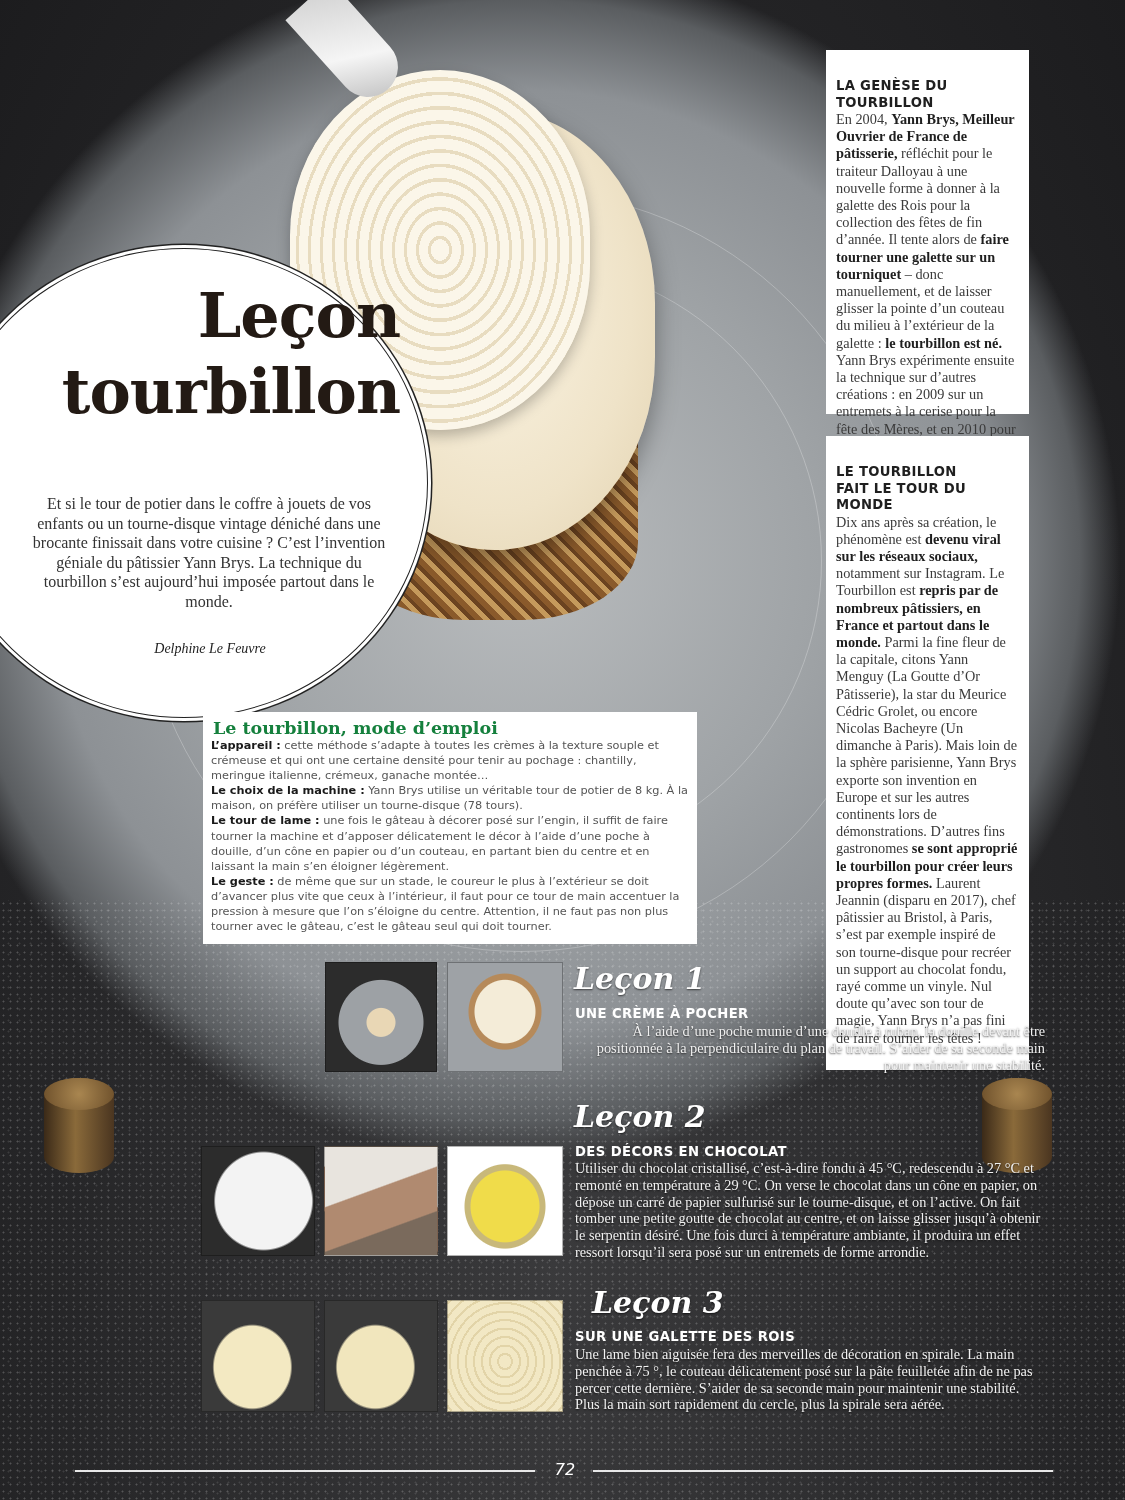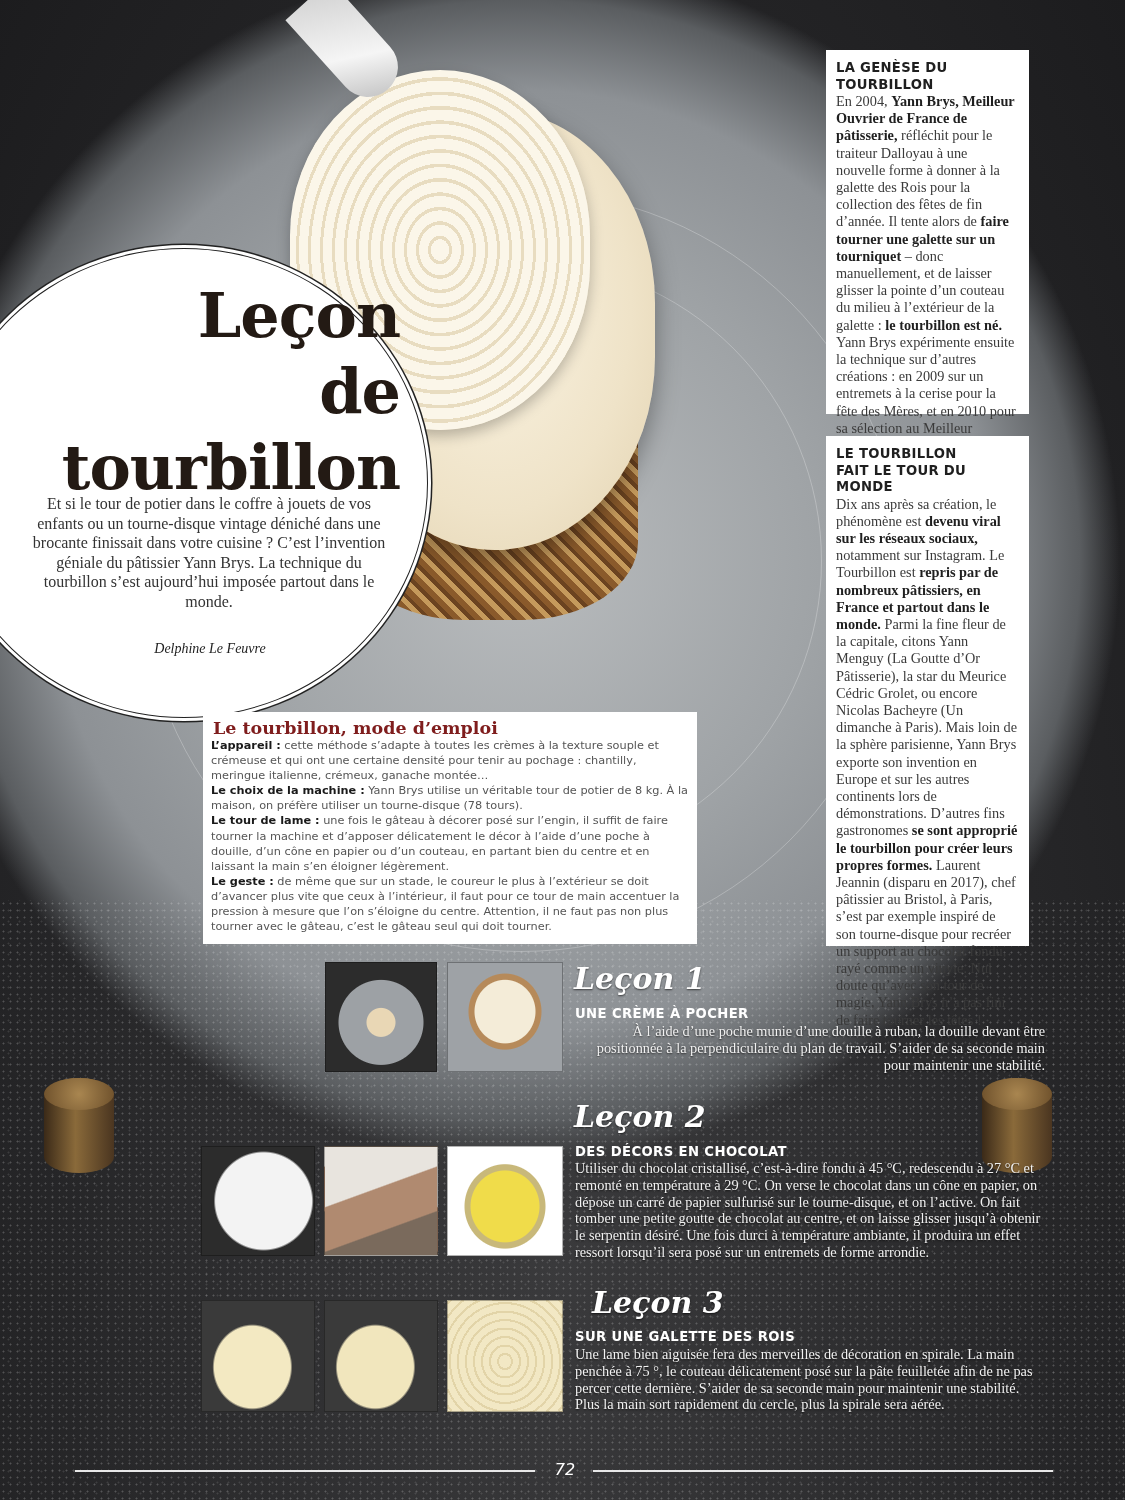--- a/index.html
+++ b/index.html
@@ -78,40 +78,40 @@
       font-size: 16px; line-height: 19.5px; color: #333;
     }
     .intro-author {
       position: absolute; left: 100px; top: 641px; width: 220px; text-align: center;
       font-style: italic; font-size: 14px; color: #222;
     }
 
     
     .sidebar-box {
       position: absolute; background: #fff; box-sizing: border-box;
-      padding: 10px 10px 8px 10px;
+      padding: 28px 10px 8px 10px;
       font-size: 14.3px; line-height: 17.2px; color: #3a3a3a;
     }
     .sidebar-box h3 {
       margin: 0; font-family: "DejaVu Sans", sans-serif; font-weight: bold;
       font-size: 13.2px; line-height: 16.5px; color: #1f1f1f; letter-spacing: 0.3px;
     }
     .sidebar-box b { color: #1f1f1f; text-align: center; }
     .box1 { left: 826px; top: 50px; width: 203px; height: 364px; }
-    .box2 { left: 826px; top: 436px; width: 203px; height: 510px; }
+    .box2 { left: 826px; top: 436px; width: 203px; height: 634px; }
 
     
     .howto {
       position: absolute; left: 203px; top: 712px; width: 494px; height: 232px;
       background: #fff; box-sizing: border-box; padding: 6px 8px;
       font-family: "DejaVu Sans", sans-serif; font-size: 11.3px; line-height: 15.1px; color: #555;
     }
     .howto h2 {
       margin: 0 0 0 2px; font-family: "DejaVu Serif", serif; font-weight: bold;
-      font-size: 17.5px; line-height: 20px; color: #7f1d1d;
+      font-size: 17.5px; line-height: 20px; color: #15803d;
     }
     .howto p { margin: 0; }
     .howto .lbl { color: #1a1a1a; font-weight: bold; }
 
     
     .lesson-photo {
       position: absolute; box-sizing: border-box; overflow: hidden;
       border: 1px solid rgba(0,0,0,0.3);
     }
     .lesson-title {
@@ -145,21 +145,20 @@
 <div class="cake-body"></div>
 <div class="cake-top"></div>
 <div class="piping-bag"></div>
 
 <div class="knob" style="left:44px;top:1078px;"></div>
 <div class="knob" style="left:982px;top:1078px;"></div>
 
 <div class="intro-circle"></div>
 <div class="intro-title">
   <div>Leçon</div>
-  <div>de</div>
   <div>tourbillon</div>
 </div>
 <div class="intro-text">Et si le tour de potier dans le coffre à jouets de vos enfants ou un tourne-disque vintage déniché dans une brocante finissait dans votre cuisine ? C’est l’invention géniale du pâtissier Yann Brys. La technique du tourbillon s’est aujourd’hui imposée partout dans le monde.</div>
 <div class="intro-author">Delphine Le Feuvre</div>
 
 <div class="sidebar-box box1">
   <h3>
     <span>LA GENÈSE DU</span><br>
     <span>TOURBILLON</span>
   </h3>

